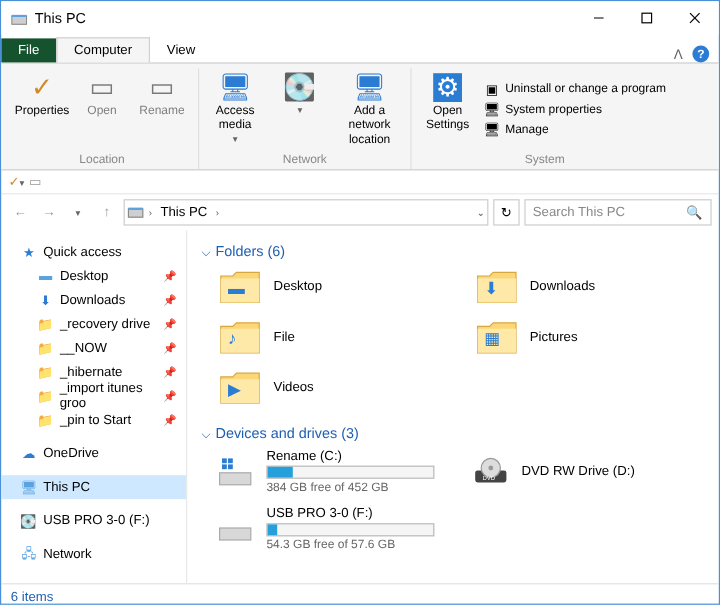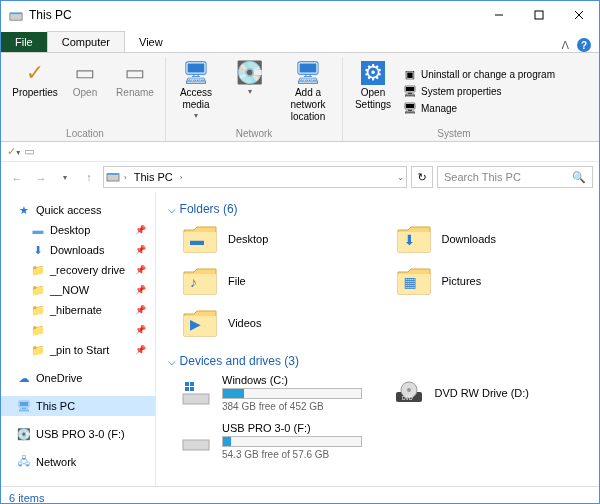--- a/index.html
+++ b/index.html
@@ -218,20 +218,21 @@
         <span>__NOW</span>
         <span class="pin">📌</span>
       </div>
     <div class="nav-item sub">
         <span class="nav-icon" style="color:#e8b84a;">📁</span>
         <span>_hibernate</span>
         <span class="pin">📌</span>
       </div>
     <div class="nav-item sub">
         <span class="nav-icon" style="color:#e8b84a;">📁</span>
+        <span>_import itunes groo</span>
         <span class="pin">📌</span>
       </div>
     <div class="nav-item sub">
         <span class="nav-icon" style="color:#e8b84a;">📁</span>
         <span>_pin to Start</span>
         <span class="pin">📌</span>
       </div>
     <div class="nav-spacer"></div>
     <div class="nav-item">
         <span class="nav-icon" style="color:#2b7cd3;">☁</span>
@@ -299,21 +300,21 @@
         <span class="drive-icon">
             <svg width="30" height="26">
               <rect x="2" y="14" width="26" height="10" fill="#d8d8d8" stroke="#aaa"></rect>
               <rect x="4" y="2" width="4" height="4" fill="#2b7cd3"></rect>
               <rect x="9" y="2" width="4" height="4" fill="#2b7cd3"></rect>
               <rect x="4" y="7" width="4" height="4" fill="#2b7cd3"></rect>
               <rect x="9" y="7" width="4" height="4" fill="#2b7cd3"></rect>
             </svg>
           </span>
         <div class="drive-info">
-          <div class="drive-name">Windows (C:)</div>
+          <div class="drive-name">Rename (C:)</div>
           <div class="drive-bar">
               <div class="drive-fill" id="drive-c-fill" style="width: 15%;"></div>
             </div>
           <div class="drive-free">384 GB free of 452 GB</div>
         </div>
       </div>
       <div class="drive-item">
         <span class="drive-icon">
             <svg width="30" height="26">
               <rect x="2" y="12" width="26" height="10" fill="#444" rx="2"></rect>

